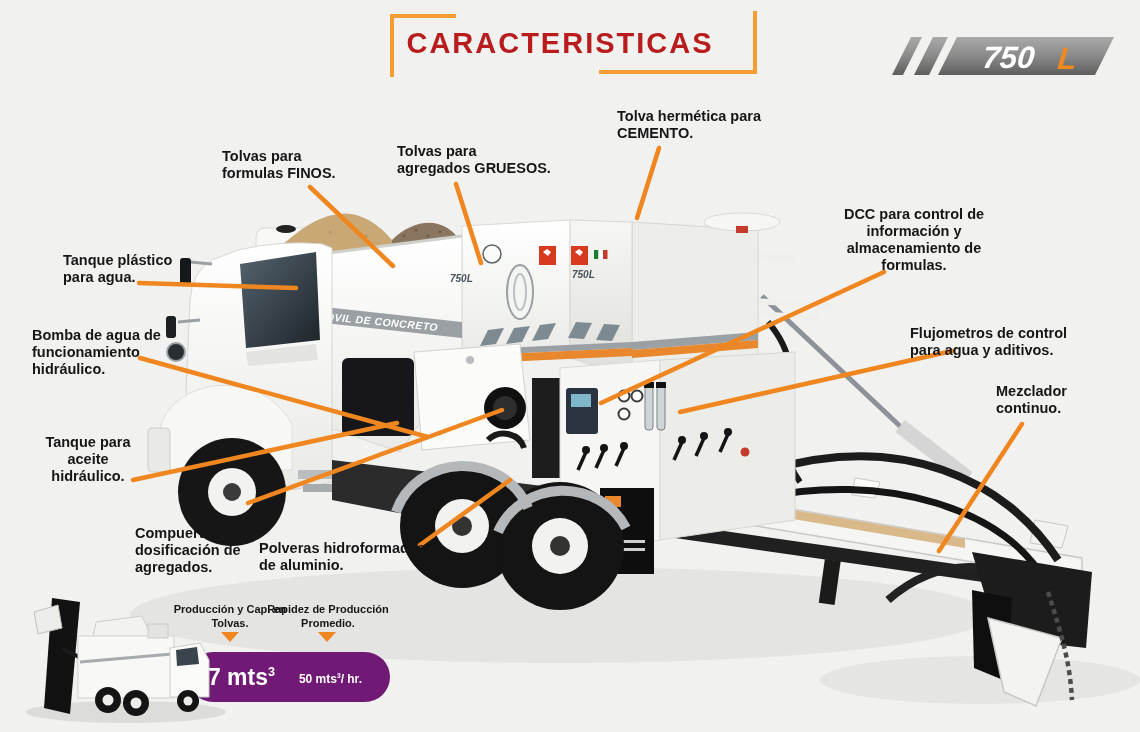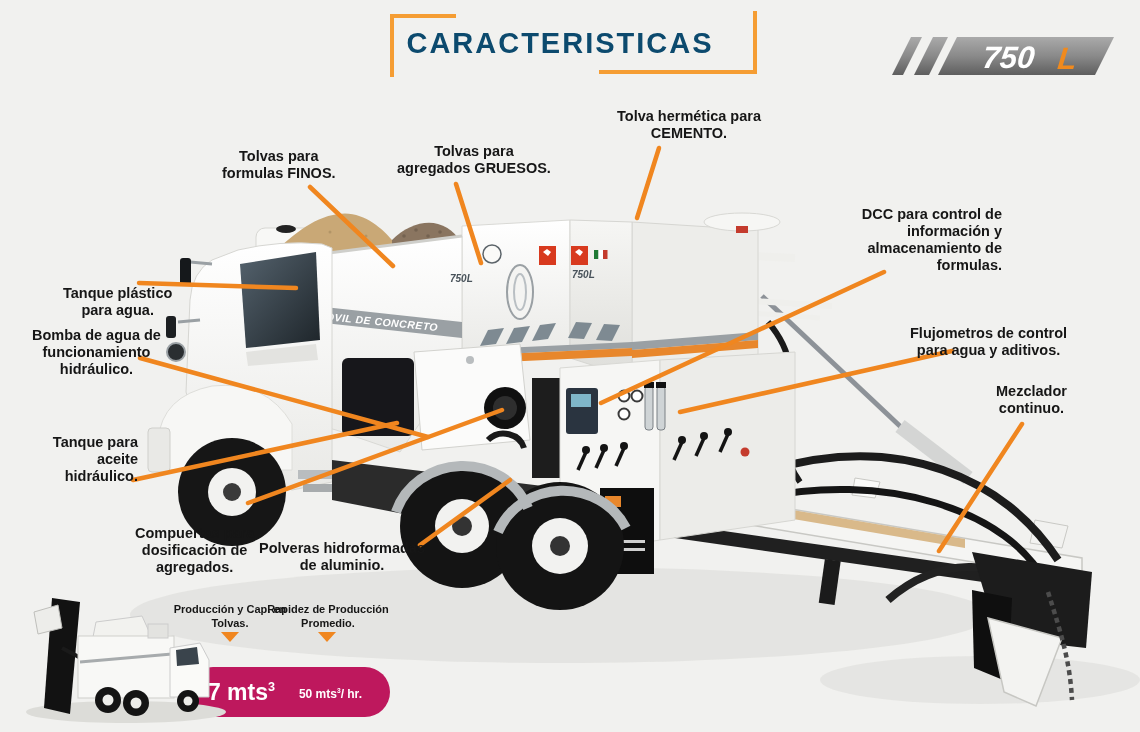--- a/index.html
+++ b/index.html
@@ -6,40 +6,40 @@
   body{width:1140px;height:732px;overflow:hidden;background:#f1f1ef;
        font-family:"Liberation Sans", sans-serif;}
   #stage{position:relative;width:1140px;height:732px;}
   svg{position:absolute;left:0;top:0;}
   #truck-art{z-index:1;}
   #leader-lines{z-index:2;}
   #mini-truck{z-index:3;}
   #badge-svg{position:absolute;left:878px;top:28px;z-index:3;}
 
   .label{position:absolute;z-index:4;font-weight:700;font-size:14.5px;line-height:17px;
-         color:#161616;white-space:nowrap;text-align:center;}
+         color:#161616;white-space:nowrap;}
   .label span{display:block;}
-  .label.center{text-align:right;white-space:normal;}
+  .label.center{text-align:center;white-space:normal;}
 
   #title-wrap{position:absolute;left:390px;top:14px;width:367px;height:60px;z-index:4;}
   #bracket-left{position:absolute;left:0;top:0;width:62px;height:59px;
                 border-left:4px solid #f59d33;border-top:4px solid #f59d33;}
   #bracket-right{position:absolute;right:0;bottom:0;width:154px;height:59px;
                  border-right:4px solid #f59d33;border-bottom:4px solid #f59d33;}
   #page-title{position:absolute;left:0;top:13px;width:340px;text-align:center;
-              font-weight:700;font-size:29px;letter-spacing:2px;color:#0c4a6e;}
+              font-weight:700;font-size:29px;letter-spacing:2px;color:#b91c1c;}
 
   .spec-label{position:absolute;z-index:4;font-weight:700;font-size:11px;line-height:14px;
               color:#161616;text-align:center;}
   .tri{position:absolute;z-index:4;width:0;height:0;
        border-left:9px solid transparent;border-right:9px solid transparent;
        border-top:10px solid #f0861f;}
   #spec-pill{position:absolute;left:188px;top:652px;width:202px;height:50px;z-index:2;
-             background:#be185d;border-radius:26px;display:flex;align-items:center;
-             color:#fff;font-weight:700;margin-top:15px;}
+             background:#701a75;border-radius:26px;display:flex;align-items:center;
+             color:#fff;font-weight:700;}
   #pill-left{width:46%;text-align:center;font-size:23px;padding-left:14px;box-sizing:border-box;}
   #pill-right{width:54%;text-align:center;font-size:12px;line-height:23px;padding-right:10px;box-sizing:border-box;}
   sup{font-size:.55em;}
 </style>
 </head>
 <body>
 
 <div id="stage">
 
   <svg id="truck-art" width="1140" height="732" viewBox="0 0 1140 732">
@@ -320,21 +320,21 @@
     <span>formulas.</span>
   </div>
   <div class="label" style="left:910px;top:325px;">
     <span>Flujometros de control</span>
     <span>para agua y aditivos.</span>
   </div>
   <div class="label" style="left:996px;top:383px;">
     <span>Mezclador</span>
     <span>continuo.</span>
   </div>
-  <div class="label" style="left:63px;top:252px;margin-top:33px;">
+  <div class="label" style="left:63px;top:252px;">
     <span>Tanque plástico</span>
     <span>para agua.</span>
   </div>
   <div class="label" style="left:32px;top:327px;">
     <span>Bomba de agua de</span>
     <span>funcionamiento</span>
     <span>hidráulico.</span>
   </div>
   <div class="label center" style="left:38px;top:434px;width:100px;">
     <span>Tanque para</span>

